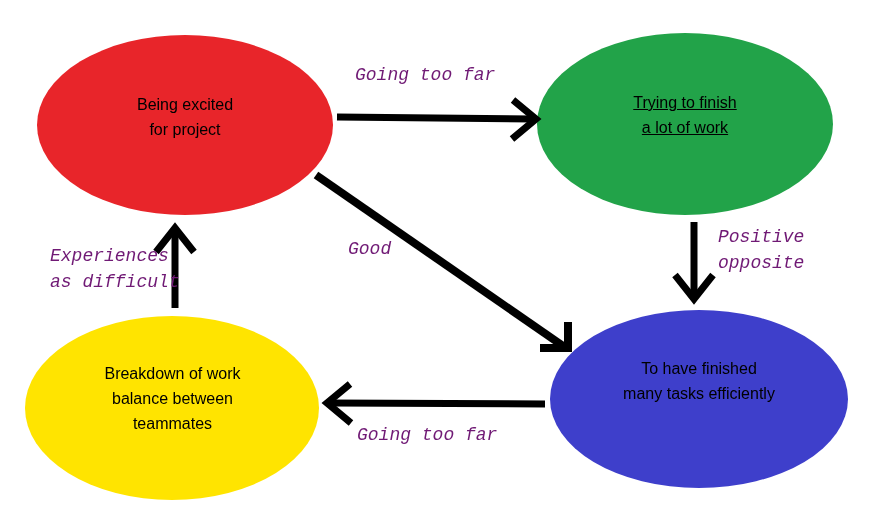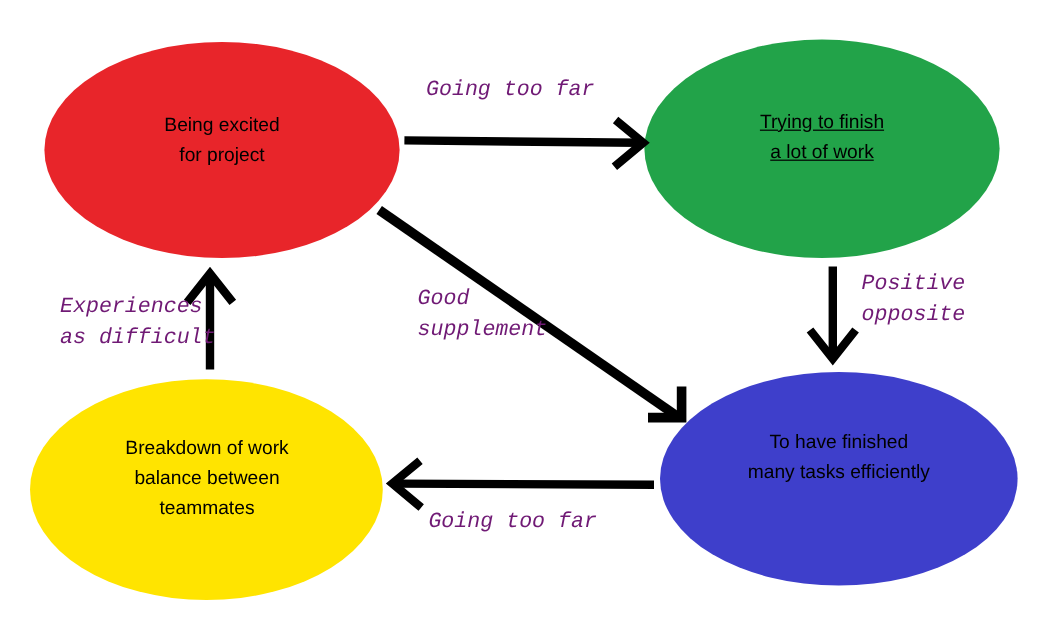--- a/index.html
+++ b/index.html
@@ -103,15 +103,15 @@
 many tasks efficiently</div>
 
   <div class="edge-label lbl-going-top">Going too far</div>
 
   <div class="edge-label lbl-positive"><span>Positive</span><br><span>opposite</span></div>
 
   <div class="edge-label lbl-going-bot">Going too far</div>
 
   <div class="edge-label lbl-experiences"><span>Experiences</span><br><span>as difficult</span></div>
 
-  <div class="edge-label lbl-good"><span>Good</span><br><span>supplement</span></div>
+  <div class="edge-label lbl-good"><span>Good</span><br></div>
 
 </div>
 
 </body></html>

